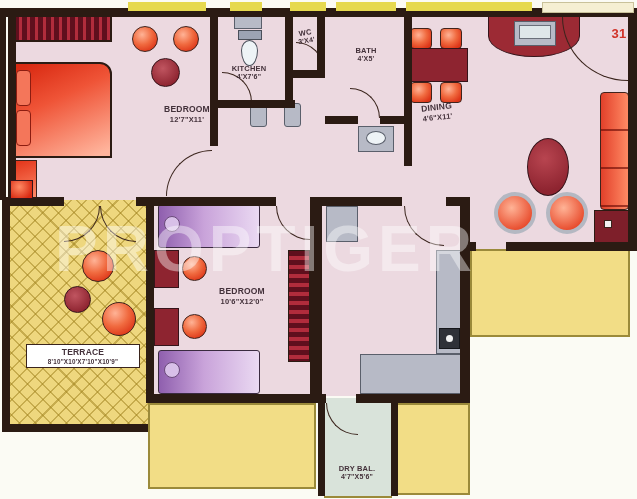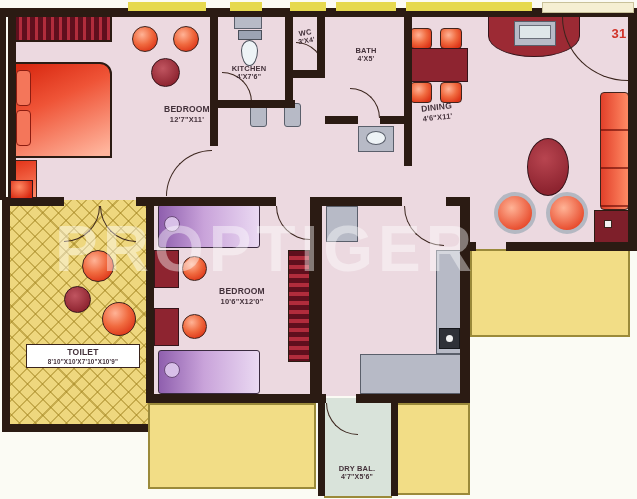--- a/index.html
+++ b/index.html
@@ -192,21 +192,21 @@
   </div>
   <div class="label" style="left:402px;top:102px;width:70px;transform:rotate(-6deg);">
     <span>DINING</span>
     <span class="dims">4'6"X11'</span>
   </div>
   <div class="label" style="left:192px;top:286px;width:100px;">
     <span>BEDROOM</span>
     <span class="dims">10'6"X12'0"</span>
   </div>
   <div class="label" style="left:26px;top:344px;width:112px;background:#ffffff;border:1px solid #3a241c;padding:2px 0;">
-    <span>TOILET</span>
+    <span>TERRACE</span>
     <span class="dims" style="font-size:6.3px;">8'10"X10'X7'10"X10'9"</span>
   </div>
   <div class="label" style="left:326px;top:464px;width:62px;font-size:7.5px;">
     <span>DRY BAL.</span>
     <span class="dims" style="font-size:7px;">4'7"X5'6"</span>
   </div>
   <div class="label" style="left:606px;top:26px;width:26px;color:#d03228;font-size:13px;">31</div>
 
   <div class="watermark" style="left:55px;top:212px;width:540px;text-align:left;">PROPTIGER</div>
 

